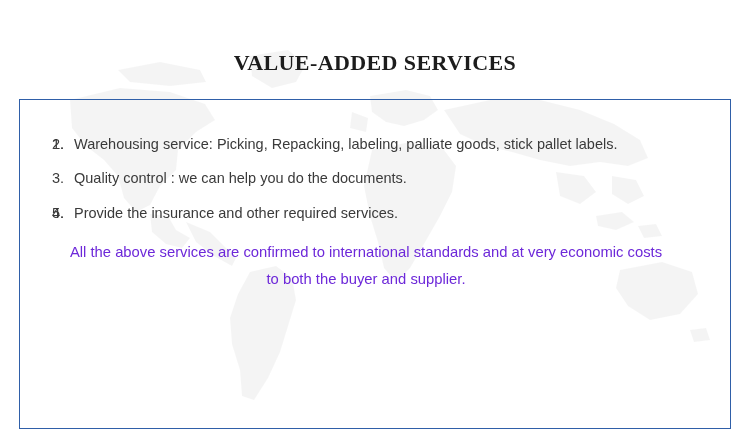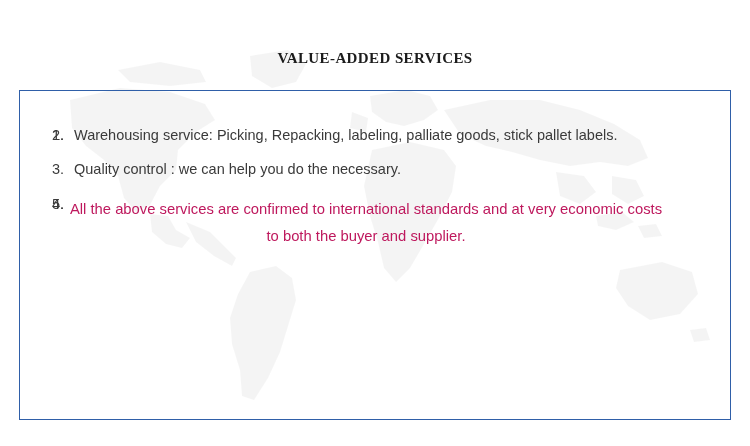--- a/index.html
+++ b/index.html
@@ -40,21 +40,21 @@
     width: 100%;
     height: 100%;
   }
 
   #title {
     position: relative;
     z-index: 2;
     text-align: center;
     font-family: "Liberation Serif", serif;
     font-weight: bold;
-    font-size: 15px;
+    font-size: 22px;
     letter-spacing: 0.4px;
     color: #1c1c1c;
     margin: 0;
     padding-top: 50px;
   }
 
   #services-box {
     position: relative;
     z-index: 2;
     margin: 23px 19px 0 19px;
@@ -82,21 +82,21 @@
     left: 18px;
     top: 0;
     color: #3a3a3a;
     font-size: 14.5px;
   }
 
   #closing {
     text-align: center;
     font-size: 14.8px;
     line-height: 1.8;
-    color: #be185d;
+    color: #6d28d9;
     margin: 14px 52px 0 34px;
   }
 </style>
 </head>
 <body>
 
 <div id="page">
 
   <div id="watermark">
     <svg viewBox="0 0 750 446" xmlns="http://www.w3.org/2000/svg" aria-hidden="true">
@@ -136,26 +136,27 @@
     <ol class="services-list">
       <li>
         <span class="num">1.</span>
       </li>
       <li>
         <span class="num">2.</span>
         <span>Warehousing service: Picking, Repacking, labeling, palliate goods, stick pallet labels.</span>
       </li>
       <li>
         <span class="num">3.</span>
-        <span>Quality control : we can help you do the necessary.</span>
+        <span>Quality control : we can help you do the documents.</span>
       </li>
       <li>
         <span class="num">4.</span>
       </li>
       <li>
         <span class="num">5.</span>
+        <span>Provide the insurance and other required services.</span>
       </li>
     </ol>
 
     <p id="closing">All the above services are confirmed to international standards and at very economic costs to both the buyer and supplier.</p>
   </div>
 
 </div>
 
 </body></html>

